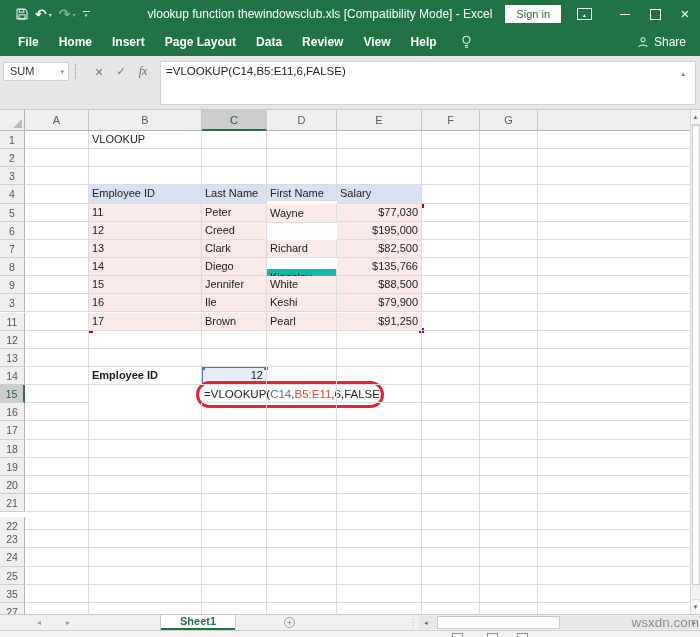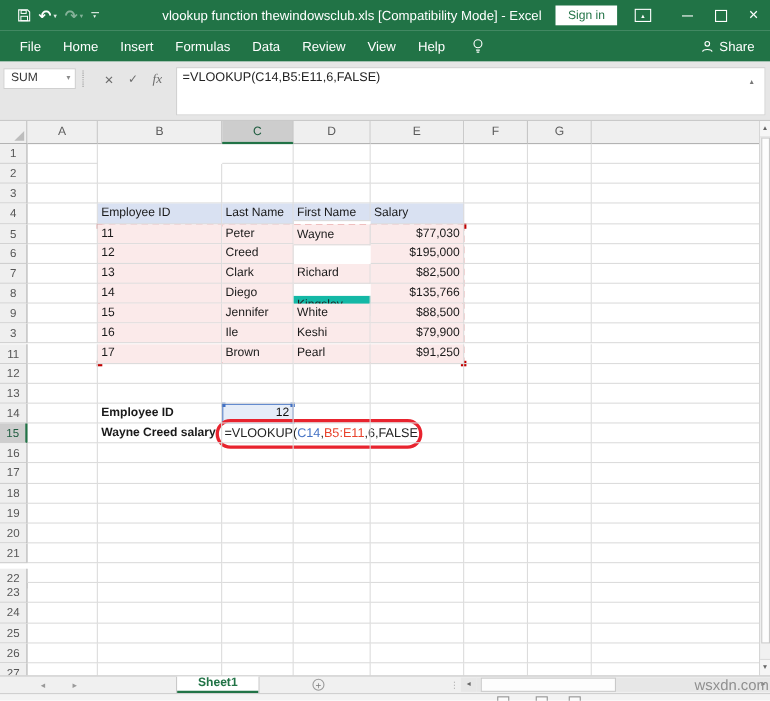--- a/index.html
+++ b/index.html
@@ -119,25 +119,25 @@
     <span class="signin">Sign in</span>
     <span class="rdo">▴</span>
     <span class="winbtn"><span class="minbar"></span></span>
     <span class="winbtn"><span class="maxbox"></span></span>
     <span class="winbtn" style="font-size:15px;">×</span>
   </div>
 </div>
 
 <div class="menubar">
   <span style="width:8px;"></span>
-  <span id="ribbon-tabs" style="display:flex;">
+  <span id="ribbon-tabs" style="display:flex;font-weight:bold;">
       <span class="tab">File</span>
       <span class="tab">Home</span>
       <span class="tab">Insert</span>
-      <span class="tab">Formulas</span>
+      <span class="tab">Page Layout</span>
       <span class="tab">Data</span>
       <span class="tab">Review</span>
       <span class="tab">View</span>
       <span class="tab">Help</span>
     </span>
   <span class="tellme">
     <span style="display:inline-flex;">
       <svg width="11" height="14" viewBox="0 0 11 14">
           <circle cx="5.5" cy="4.8" r="3.6" fill="none" stroke="#fff" stroke-width="1"></circle>
           <line x1="3.8" y1="10.6" x2="7.2" y2="10.6" stroke="#fff" stroke-width="1"></line>
@@ -190,20 +190,21 @@
 <div class="colhdr" style="left: 25px; width: 64px;">A</div>
     <div class="colhdr" style="left: 89px; width: 113px;">B</div>
     <div class="colhdr sel" style="left: 202px; width: 65px;">C</div>
     <div class="colhdr" style="left: 267px; width: 70px;">D</div>
     <div class="colhdr" style="left: 337px; width: 85px;">E</div>
     <div class="colhdr" style="left: 422px; width: 58px;">F</div>
     <div class="colhdr" style="left: 480px; width: 58px;">G</div>
     <div class="colhdr" style="left: 538px; width: 152px; border-right: none;"></div>
     <div class="rowhdr" style="top: 21px; height: 18.15px; line-height: 18.15px;">1</div>
     <div class="cell" style="left: 25px; top: 21px; width: 64px; height: 18.15px;"></div>
+    <div class="cell" style="left: 89px; top: 21px; width: 113px; height: 18.15px;">VLOOKUP</div>
     <div class="cell" style="left: 202px; top: 21px; width: 65px; height: 18.15px;"></div>
     <div class="cell" style="left: 267px; top: 21px; width: 70px; height: 18.15px;"></div>
     <div class="cell" style="left: 337px; top: 21px; width: 85px; height: 18.15px;"></div>
     <div class="cell" style="left: 422px; top: 21px; width: 58px; height: 18.15px;"></div>
     <div class="cell" style="left: 480px; top: 21px; width: 58px; height: 18.15px;"></div>
     <div class="cell fillcol" style="left: 538px; top: 21px; width: 152px; height: 18.15px;"></div>
     <div class="rowhdr" style="top: 39.15px; height: 18.15px; line-height: 18.15px;">2</div>
     <div class="cell" style="left: 25px; top: 39.15px; width: 64px; height: 18.15px;"></div>
     <div class="cell" style="left: 89px; top: 39.15px; width: 113px; height: 18.15px;"></div>
     <div class="cell" style="left: 202px; top: 39.15px; width: 65px; height: 18.15px;"></div>
@@ -315,21 +316,20 @@
     <div class="cell" style="left: 25px; top: 256.95px; width: 64px; height: 18.15px;"></div>
     <div class="cell" style="left: 89px; top: 256.95px; width: 113px; height: 18.15px; font-weight: bold;">Employee ID</div>
     <div class="cell" style="left: 202px; top: 256.95px; width: 65px; height: 18.15px;"></div>
     <div class="cell" style="left: 267px; top: 256.95px; width: 70px; height: 18.15px;"></div>
     <div class="cell" style="left: 337px; top: 256.95px; width: 85px; height: 18.15px;"></div>
     <div class="cell" style="left: 422px; top: 256.95px; width: 58px; height: 18.15px;"></div>
     <div class="cell" style="left: 480px; top: 256.95px; width: 58px; height: 18.15px;"></div>
     <div class="cell fillcol" style="left: 538px; top: 256.95px; width: 152px; height: 18.15px;"></div>
     <div class="rowhdr sel" style="top: 275.1px; height: 18.15px; line-height: 18.15px;">15</div>
     <div class="cell" style="left: 25px; top: 275.1px; width: 64px; height: 18.15px;"></div>
-    <div class="cell" style="left: 89px; top: 275.1px; width: 113px; height: 18.15px; font-weight: bold;">Wayne Creed salary</div>
     <div class="cell" style="left: 202px; top: 275.1px; width: 65px; height: 18.15px;"></div>
     <div class="cell" style="left: 267px; top: 275.1px; width: 70px; height: 18.15px;"></div>
     <div class="cell" style="left: 337px; top: 275.1px; width: 85px; height: 18.15px;"></div>
     <div class="cell" style="left: 422px; top: 275.1px; width: 58px; height: 18.15px;"></div>
     <div class="cell" style="left: 480px; top: 275.1px; width: 58px; height: 18.15px;"></div>
     <div class="cell fillcol" style="left: 538px; top: 275.1px; width: 152px; height: 18.15px;"></div>
     <div class="rowhdr" style="top: 293.25px; height: 18.15px; line-height: 18.15px;">16</div>
     <div class="cell" style="left: 25px; top: 293.25px; width: 64px; height: 18.15px;"></div>
     <div class="cell" style="left: 89px; top: 293.25px; width: 113px; height: 18.15px;"></div>
     <div class="cell" style="left: 202px; top: 293.25px; width: 65px; height: 18.15px;"></div>
@@ -412,21 +412,21 @@
     <div class="cell fillcol" style="left: 538px; top: 438.45px; width: 152px; height: 18.15px;"></div>
     <div class="rowhdr" style="top: 456.6px; height: 18.15px; line-height: 18.15px;">25</div>
     <div class="cell" style="left: 25px; top: 456.6px; width: 64px; height: 18.15px;"></div>
     <div class="cell" style="left: 89px; top: 456.6px; width: 113px; height: 18.15px;"></div>
     <div class="cell" style="left: 202px; top: 456.6px; width: 65px; height: 18.15px;"></div>
     <div class="cell" style="left: 267px; top: 456.6px; width: 70px; height: 18.15px;"></div>
     <div class="cell" style="left: 337px; top: 456.6px; width: 85px; height: 18.15px;"></div>
     <div class="cell" style="left: 422px; top: 456.6px; width: 58px; height: 18.15px;"></div>
     <div class="cell" style="left: 480px; top: 456.6px; width: 58px; height: 18.15px;"></div>
     <div class="cell fillcol" style="left: 538px; top: 456.6px; width: 152px; height: 18.15px;"></div>
-    <div class="rowhdr" style="top: 474.75px; height: 18.15px; line-height: 18.15px;">26</div>
+    <div class="rowhdr" style="top: 474.75px; height: 18.15px; line-height: 18.15px;">35</div>
     <div class="cell" style="left: 25px; top: 474.75px; width: 64px; height: 18.15px;"></div>
     <div class="cell" style="left: 89px; top: 474.75px; width: 113px; height: 18.15px;"></div>
     <div class="cell" style="left: 202px; top: 474.75px; width: 65px; height: 18.15px;"></div>
     <div class="cell" style="left: 267px; top: 474.75px; width: 70px; height: 18.15px;"></div>
     <div class="cell" style="left: 337px; top: 474.75px; width: 85px; height: 18.15px;"></div>
     <div class="cell" style="left: 422px; top: 474.75px; width: 58px; height: 18.15px;"></div>
     <div class="cell" style="left: 480px; top: 474.75px; width: 58px; height: 18.15px;"></div>
     <div class="cell fillcol" style="left: 538px; top: 474.75px; width: 152px; height: 18.15px;"></div>
     <div class="rowhdr" style="top: 492.9px; height: 18.15px; line-height: 18.15px;">27</div>
     <div class="cell" style="left: 25px; top: 492.9px; width: 64px; height: 18.15px;"></div>

